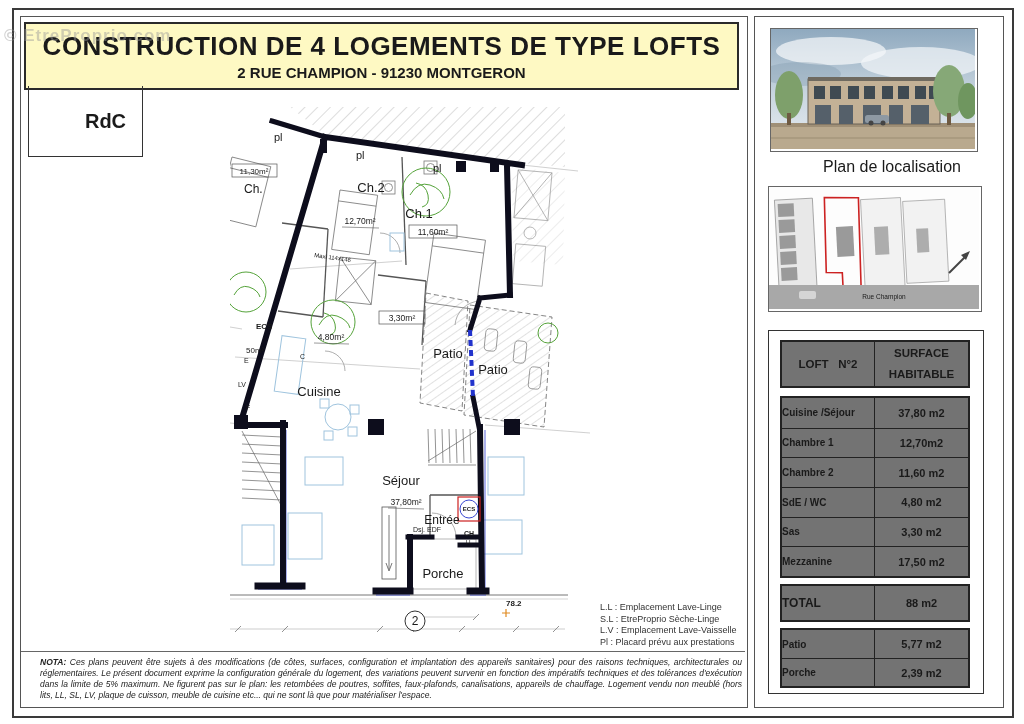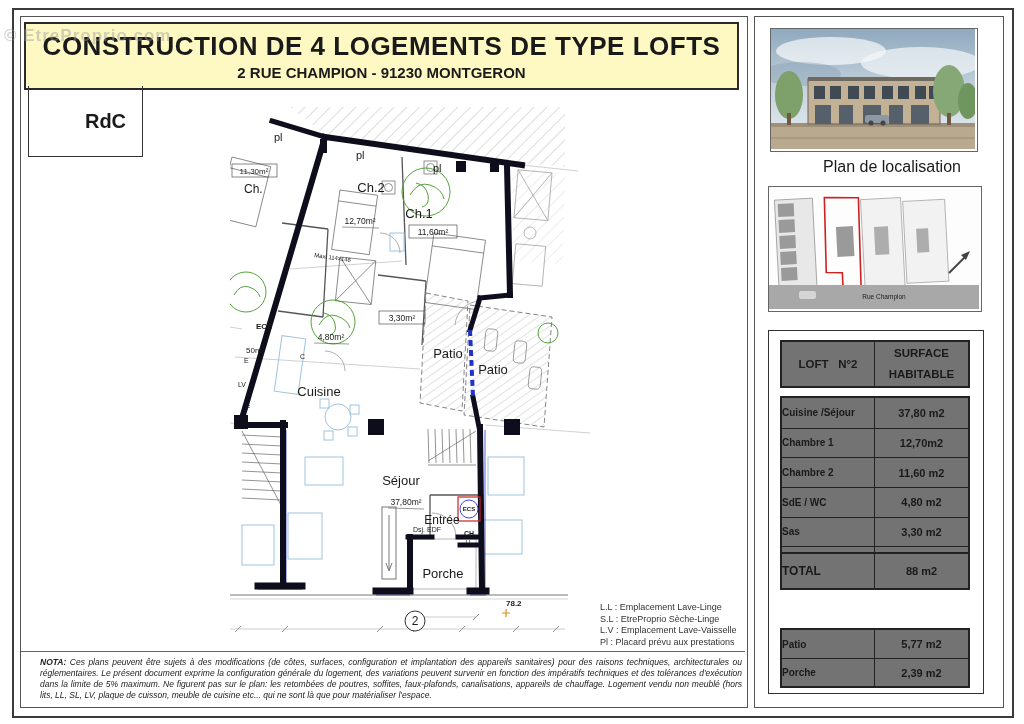--- a/index.html
+++ b/index.html
@@ -21,21 +21,21 @@
         line-height:11px;text-align:justify;}
   .nota b{font-style:italic;}
   .photo-frame{position:absolute;left:770px;top:28px;width:206px;height:122px;border:1px solid #666;}
   .loc-title{position:absolute;left:754px;top:158px;width:276px;text-align:center;font-size:16px;font-weight:normal;}
   .siteplan-frame{position:absolute;left:768px;top:186px;width:212px;height:124px;border:1px solid #666;background:#fff;}
   
   .tbl-frame{position:absolute;left:768px;top:330px;width:214px;height:362px;border:1px solid #333;background:#fff;}
   .tbl-sec{position:absolute;background:#737373;border:2px solid #222;display:grid;grid-template-columns:92px 1fr;}
   .sec-header{left:780px;top:340px;width:186px;height:44px;}
   .sec-rows{left:780px;top:396px;width:186px;height:178px;grid-template-rows:repeat(6,1fr);}
-  .sec-total{left:780px;top:552px;width:186px;height:34px;}
+  .sec-total{left:780px;top:584px;width:186px;height:34px;}
   .sec-annex{left:780px;top:628px;width:186px;height:56px;grid-template-rows:repeat(2,1fr);}
   .cell{display:flex;align-items:center;font-weight:bold;}
   .cell.lbl{font-size:10px;}
   .cell.val{justify-content:center;font-size:11px;border-left:1.5px solid #222;}
   .cell.hd1{justify-content:center;font-size:11.5px;white-space:pre;}
   .cell.hd2{justify-content:center;text-align:center;font-size:11.5px;border-left:1.5px solid #222;line-height:21px;}
   .rowline{border-top:1.5px solid #222;}
   svg text{font-family:"Liberation Sans",sans-serif;fill:#1a1a1a;}
   .t13{font-size:13px;} .t12{font-size:12px;} .t11{font-size:11px;}
   .t9{font-size:8.5px;} .t8{font-size:8px;} .t7{font-size:7px;} .t6{font-size:6px;}

